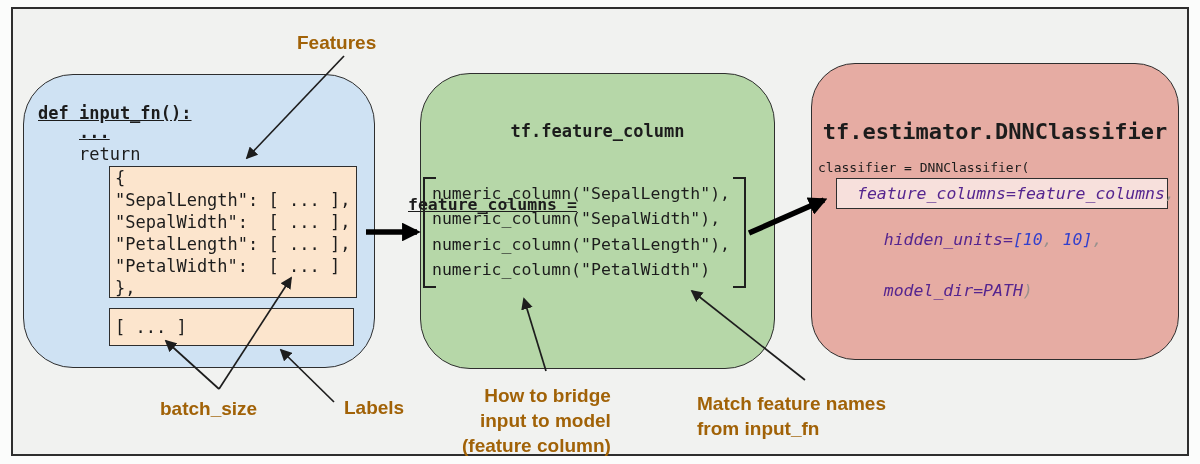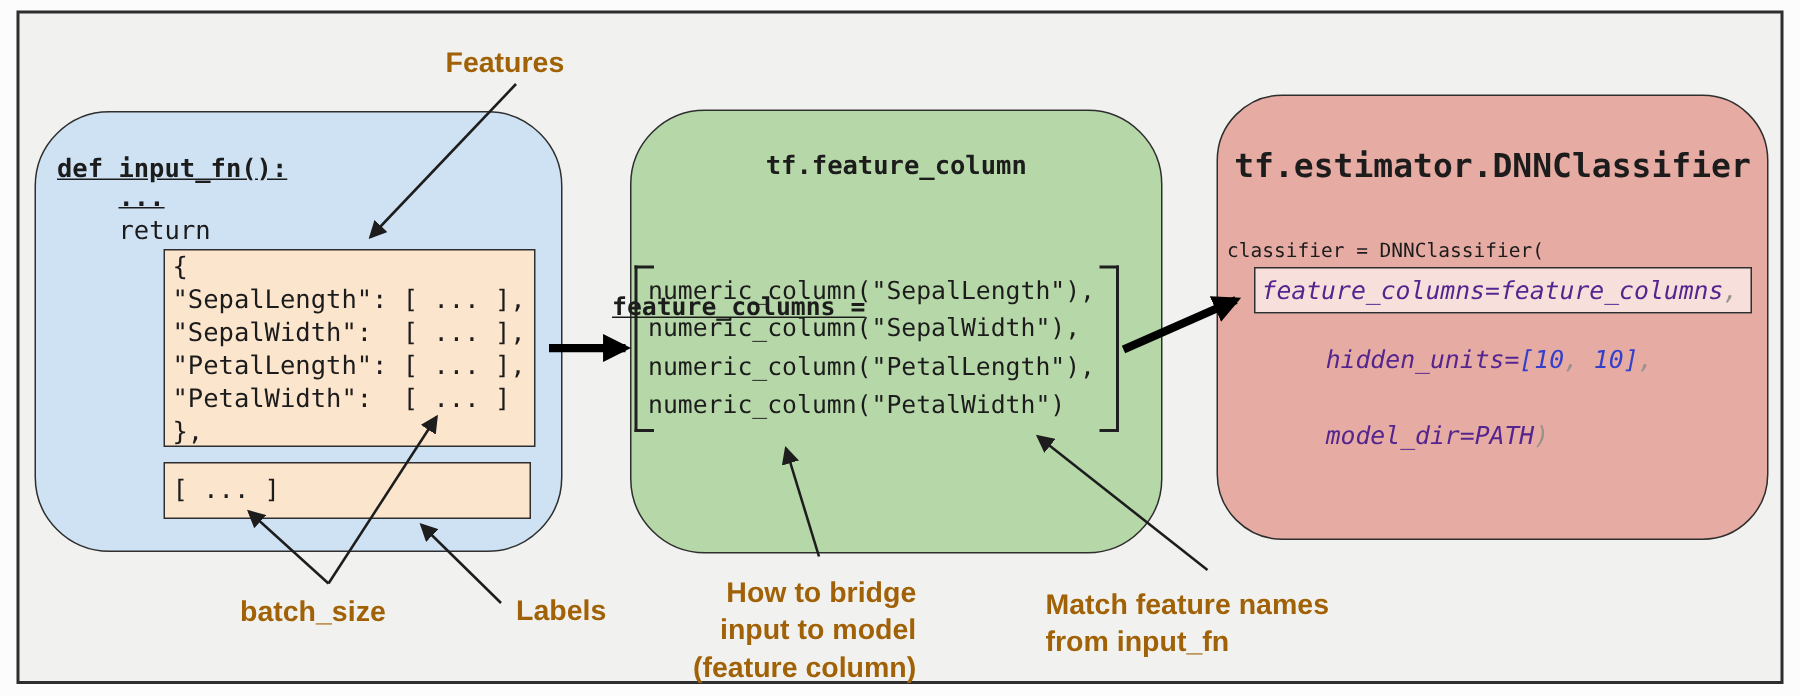--- a/index.html
+++ b/index.html
@@ -10,28 +10,28 @@
          border:2px solid #2e2e2e;background:var(--canvas-bg,#f1f2f0);box-sizing:border-box;}
   .rbox{position:absolute;border:1.7px solid #2e2e2e;border-radius:50px;box-sizing:border-box;}
   .blue{left:23px;top:74px;width:352px;height:294px;background:var(--blue-box,#cfe2f3);}
   .green{left:420px;top:73px;width:355px;height:296px;background:var(--green-box,#b6d7a8);}
   .red{left:811px;top:63px;width:368px;height:297px;background:var(--red-box,#e6aca3);border-radius:44px;}
   .inner{position:absolute;border:1.5px solid #2e2e2e;background:var(--orange-box,#fce5cd);box-sizing:border-box;}
   .code{position:absolute;margin:0;font:17px/22px "DejaVu Sans Mono",monospace;white-space:pre;color:var(--ink,#1c1c1c);}
   .code.b{font-weight:bold;text-decoration:underline;}
   .code.sm{font-size:16.5px;line-height:25.4px;}
   .ttl{position:absolute;left:0;right:0;text-align:center;font-weight:bold;white-space:pre;
-       font-family:"DejaVu Sans Mono",monospace;color:var(--ink,#1c1c1c);}
+       font-family:"DejaVu Sans Mono",monospace;color:var(--ink,#1c1c1c);margin-top:20px;}
   .lbl{position:absolute;font:700 19px/25px "Liberation Sans",sans-serif;color:#a16207;white-space:pre;}
   .bracket{position:absolute;width:13px;height:111px;box-sizing:border-box;}
   .bracket.l{border-left:2.4px solid #1f1f1f;border-top:2.4px solid #1f1f1f;border-bottom:2.4px solid #1f1f1f;}
   .bracket.r{border-right:2.4px solid #1f1f1f;border-top:2.4px solid #1f1f1f;border-bottom:2.4px solid #1f1f1f;}
   .hl{position:absolute;left:836px;top:178px;width:332px;height:31px;box-sizing:border-box;
       border:1.6px solid #2e2e2e;background:var(--highlight-box,#f7e0dc);
-      display:flex;align-items:center;padding-left:4px;}
+      display:flex;align-items:center;padding-left:20px;}
   .arg{position:absolute;left:844px;font:italic 16.5px/22px "DejaVu Sans Mono",monospace;white-space:pre;}
   .p{color:var(--code-purple,#55258f);}
   .n{color:var(--code-blue,#3340cc);}
   .g{color:var(--code-gray,#98918d);}
   svg.overlay{position:absolute;left:0;top:0;pointer-events:none;}
 </style>
 </head>
 <body>
 
 <div class="canvas">

